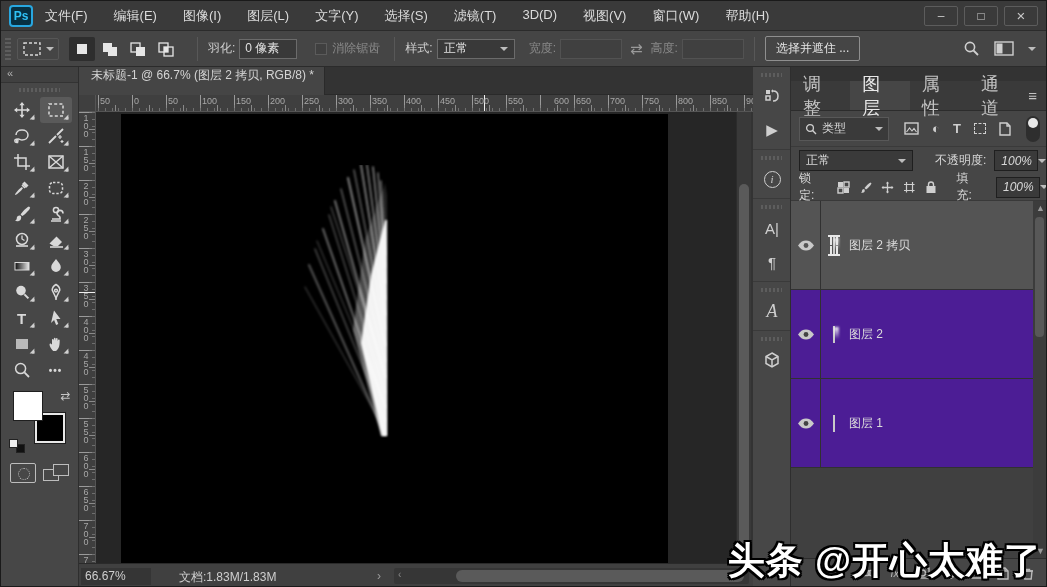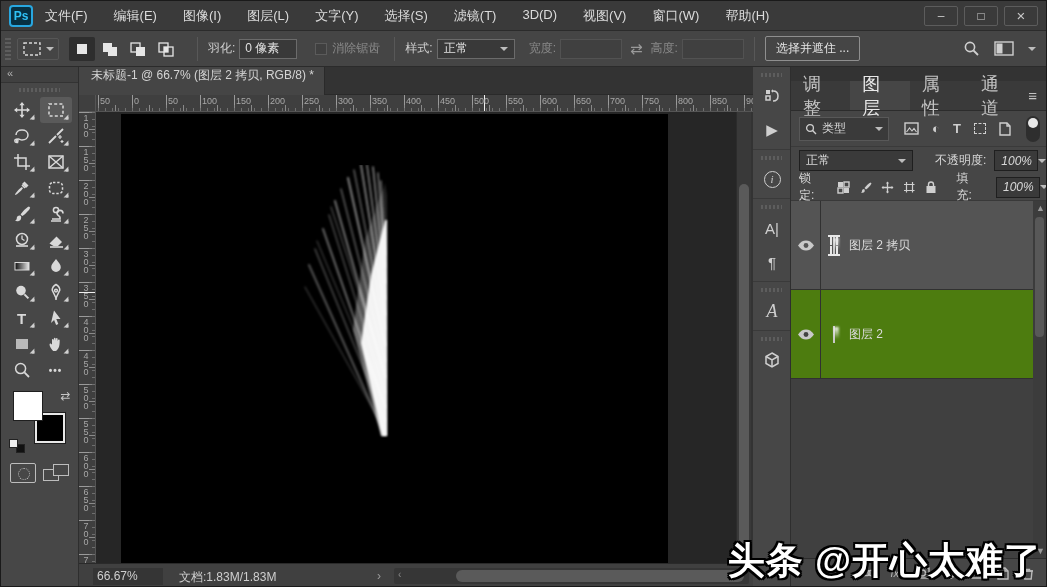--- a/index.html
+++ b/index.html
@@ -94,21 +94,21 @@
   .vruler .tick-label { position:absolute; left:2px; font-size:9px; line-height:8px; color:#a8a8a8; text-align:center; width:10px; }
   .v-cursor { position:absolute; top:180px; left:0; height:1px; width:17px; background:#f0f0f0; }
   .viewport { position:absolute; left:17px; top:45px; width:640px; height:451px; background:#262626; overflow:hidden; }
   .doc-canvas { position:absolute; left:25px; top:2px; width:547px; height:449px; background:#000; }
   .feather { position:absolute; left:180px; top:51px; width:90px; height:290px; }
   .vscroll { position:absolute; left:657px; top:45px; width:15px; height:451px; background:#393939; border-left:1px solid #2c2c2c; }
   .vscroll .thumb { position:absolute; left:2px; top:72px; width:10px; height:362px; background:#5a5a5a; border-radius:5px; }
   .vscroll .sb-arrow { position:absolute; left:3px; bottom:2px; color:#8a8a8a; font-size:9px; }
   .statusbar { position:absolute; left:0; top:496px; width:674px; height:25px; background:#404040; border-top:1px solid #2a2a2a;
                font-size:12px; color:#cfcfcf; }
-  .zoom-field { position:absolute; left:14px; top:4px; width:70px; height:17px; background:#353535; padding:1px 4px; }
+  .zoom-field { position:absolute; left:2px; top:4px; width:70px; height:17px; background:#353535; padding:1px 4px; }
   .doc-info { position:absolute; left:100px; top:5px;text-align:center; }
   .st-chev { position:absolute; left:298px; top:5px; color:#9a9a9a; }
   .hscroll { position:absolute; left:315px; right:4px; top:4px; height:16px; background:#363636; border-radius:2px; }
   .hscroll .left-a { position:absolute; left:4px; top:1px; color:#8a8a8a; font-size:10px; }
   .hscroll .thumb { position:absolute; left:62px; width:288px; top:2px; height:12px; background:#5a5a5a; border-radius:6px; }
 
   
   .iconstrip { position:absolute; left:752px; top:66px; width:38px; height:521px; background:#474747; border-right:1px solid #2e2e2e; }
   .is-grip { height:4px; margin:6px 8px 2px; background:repeating-linear-gradient(to right,#5d5d5d 0 2px,transparent 2px 4px); }
   .is-icon { width:38px; height:34px; display:flex; align-items:center; justify-content:center; color:#cfcfcf; font-size:15px; border-bottom:0; }
@@ -131,21 +131,21 @@
   .toggle-pill { width:14px; height:26px; background:#2e2e2e; border-radius:7px; position:relative; }
   .toggle-pill::after { content:""; position:absolute; left:2px; top:2px; width:10px; height:10px; background:#e8e8e8; border-radius:50%; }
   .blend-row { height:27px; display:flex; align-items:center; padding:0 8px; font-size:12px; gap:6px; }
   .lock-row { height:27px; display:flex; align-items:center; padding:0 8px; font-size:12px; gap:20px; border-bottom:1px solid #393939; }
   .mini-select { background:#3a3a3a; border:1px solid #1f1f1f; height:21px; display:inline-flex; align-items:center; gap:6px; padding:0 6px; font-size:12px; }
   .blend-select { width:114px; justify-content:space-between; }
   .val-select { width:44px; justify-content:space-between; margin-left:2px;font-style:italic; }
   .lock-icons { display:flex; gap:9px; align-items:center; }
   .lock-icons svg { stroke:#cfcfcf; fill:none; stroke-width:1.4; }
   .layers-list { position:relative; height:358px; background:#404040; overflow:hidden; border-bottom:1px solid #2c2c2c; }
-  .layer-row { position:relative; height:89px; background:#4d7c0f; border-bottom:1px solid #313131; display:flex; align-items:center; }
+  .layer-row { position:relative; height:89px; background:#4c1d95; border-bottom:1px solid #313131; display:flex; align-items:center; }
   .layer-row.selected { background:#545454; }
   .eye-well { width:30px; height:100%; border-right:1px solid #313131; display:flex; align-items:center; justify-content:center; }
   .eye-box { width:13px; height:13px; border:1px solid #2e2e2e; background:#3d3d3d; }
   .thumb-wrap { position:relative; margin:0 14px 0 12px; }
   .layer-thumb { width:78px; height:78px; border:1px solid #c9c9c9; position:relative; overflow:hidden; }
   .checker { background-color:#fff;
              background-image:linear-gradient(45deg,#cdcdcd 25%,transparent 25% 75%,#cdcdcd 75%),
                               linear-gradient(45deg,#cdcdcd 25%,transparent 25% 75%,#cdcdcd 75%);
              background-size:12px 12px; background-position:0 0,6px 6px; }
   .wisp::after { content:""; position:absolute; left:47%; top:6%; width:5px; height:82%;
@@ -433,21 +433,21 @@
         <span class="tick-label" style="left: 106px;">100</span>
         <span class="tick-label" style="left: 140px;">150</span>
         <span class="tick-label" style="left: 174px;">200</span>
         <span class="tick-label" style="left: 208px;">250</span>
         <span class="tick-label" style="left: 242px;">300</span>
         <span class="tick-label" style="left: 276px;">350</span>
         <span class="tick-label" style="left: 310px;">400</span>
         <span class="tick-label" style="left: 344px;">450</span>
         <span class="tick-label" style="left: 378px;">500</span>
         <span class="tick-label" style="left: 412px;">550</span>
-        <span class="tick-label" style="left: 446px;">600</span>
+        <span class="tick-label" style="left: 458px;">600</span>
         <span class="tick-label" style="left: 480px;">650</span>
         <span class="tick-label" style="left: 514px;">700</span>
         <span class="tick-label" style="left: 548px;">750</span>
         <span class="tick-label" style="left: 582px;">800</span>
         <span class="tick-label" style="left: 616px;">850</span>
         <span class="tick-label" style="left: 650px;">900</span>
       </div>
     <div class="vruler">
         <span class="v-cursor"></span>
         <span class="tick-label" style="top: 2px;">1<br>0<br>0</span>
@@ -640,20 +640,30 @@
       <div class="layer-row">
         <span class="eye-well">
           <svg width="18" height="11" viewBox="0 0 18 11">
               <path d="M1 5.5C3.5 1.8 6 .5 9 .5s5.5 1.3 8 5c-2.5 3.7-5 5-8 5s-5.5-1.3-8-5z" fill="#c9c9c9" stroke="none"></path>
               <circle cx="9" cy="5.5" r="2.4" fill="#434343" stroke="none"></circle>
             </svg>
         </span>
         <span class="thumb-wrap"><span class="layer-thumb checker wisp"></span></span>
         <span class="layer-name">图层 2</span>
       </div>
+      <div class="layer-row">
+        <span class="eye-well">
+          <svg width="18" height="11" viewBox="0 0 18 11">
+              <path d="M1 5.5C3.5 1.8 6 .5 9 .5s5.5 1.3 8 5c-2.5 3.7-5 5-8 5s-5.5-1.3-8-5z" fill="#c9c9c9" stroke="none"></path>
+              <circle cx="9" cy="5.5" r="2.4" fill="#434343" stroke="none"></circle>
+            </svg>
+        </span>
+        <span class="thumb-wrap"><span class="layer-thumb black-thumb"></span></span>
+        <span class="layer-name">图层 1</span>
+      </div>
       <div class="l-scroll">
         <span class="up">▲</span>
         <span class="thumb"></span>
         <span class="down">▼</span>
       </div>
     </div>
     <div class="panel-bottom">
       <svg width="16" height="10" viewBox="0 0 16 10">
           <rect x="1" y="2.5" width="8" height="5" rx="2.5"></rect>
           <rect x="7" y="2.5" width="8" height="5" rx="2.5"></rect>

